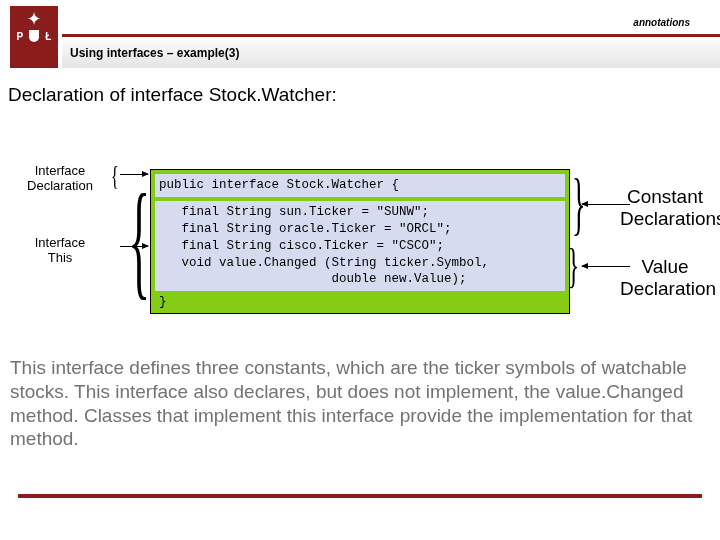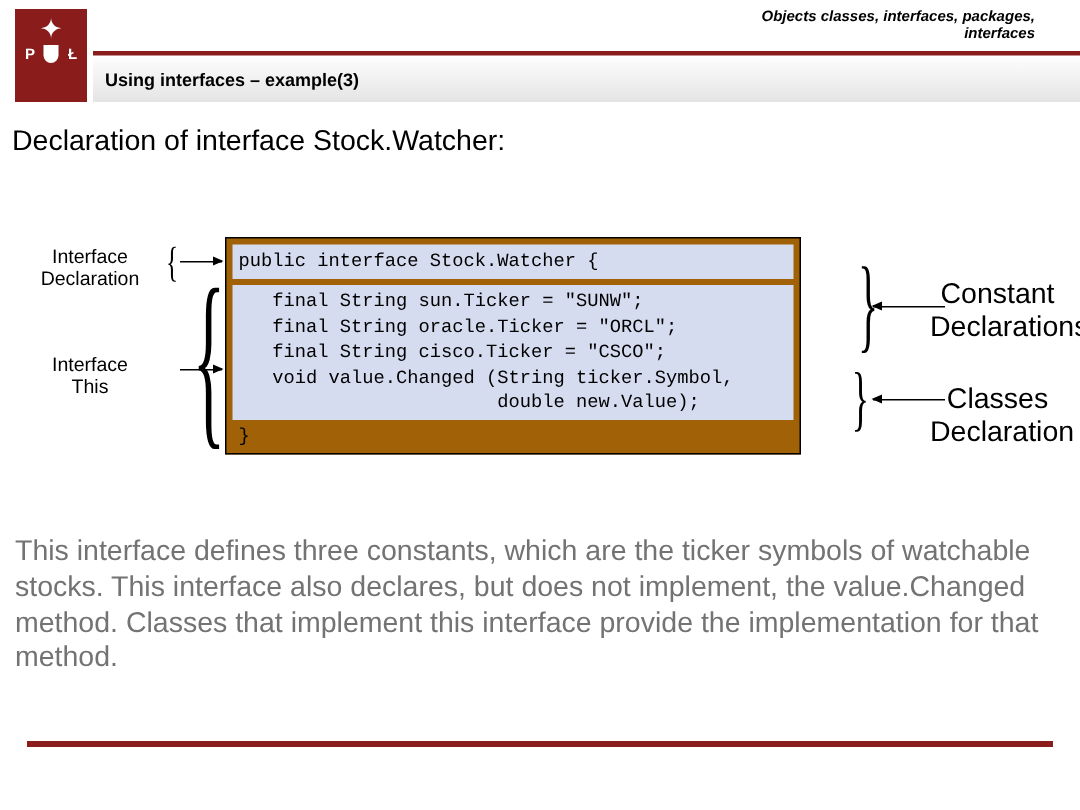--- a/index.html
+++ b/index.html
@@ -23,21 +23,21 @@
   .diagram { position: relative; width: 700px; height: 190px; margin: 0 auto 20px auto; }
 
   .left-lbl { position: absolute; font-size: 13px; text-align: center; line-height: 1.15; }
   .ll1 { top: 18px; left: 10px; width: 80px; }
   .ll2 { top: 90px; left: 10px; width: 80px; }
 
   .right-lbl { position: absolute; font-size: 19px; text-align: center; line-height: 1.15; }
   .rl1 { top: 40px; right: 0; width: 90px; }
   .rl2 { top: 110px; right: 0; width: 90px; }
 
-  .code-cell { position: absolute; top: 12px; left: 140px; width: 384px; border: 1px solid #000; background: #a16207; }
+  .code-cell { position: absolute; top: 23px; left: 140px; width: 420px; border: 1px solid #000; background: #84cc16; }
   .code-hl { background: #d6dcf0; margin: 4px; padding: 3px 4px; font-family: "Courier New", monospace; font-size: 12.5px; white-space: pre; line-height: 1.35; color: #000; }
   .code-plain { font-family: "Courier New", monospace; font-size: 12.5px; padding: 0 4px 4px 8px; color: #000; }
 
   .brace { position: absolute; font-family: serif; color: #000; }
   .brL1 { top: 14px; left: 98px; font-size: 28px; transform: scaleX(0.6); }
   .brL2 { top: 38px; left: 98px; font-size: 130px; transform: scaleX(0.35); line-height: 0.85; }
   .brR1 { top: 28px; left: 552px; font-size: 70px; transform: scaleX(0.4); line-height: 0.85; }
   .brR2 { top: 100px; left: 552px; font-size: 48px; transform: scaleX(0.5); line-height: 0.85; }
 
   .arrow { position: absolute; height: 1px; background: #000; }
@@ -58,22 +58,22 @@
 <div class="header-region">
   <div class="logo">
     <div class="logo-torch">✦</div>
     <div class="logo-letters">
       <span>P</span>
       <span class="logo-shield"></span>
       <span>Ł</span>
     </div>
   </div>
   <div class="top-label">
-    <span>Objects classes, interfaces, packages,</span><br>
-    <span>interfaces</span>
+    <br>
+    <span>annotations</span>
   </div>
   <div class="top-rule"></div>
   <div class="title-bar">
     <span>Using interfaces – example(3)</span>
   </div>
 </div>
 
 <div class="content">
   <div class="intro">Declaration of interface Stock.Watcher:</div>
 
@@ -106,21 +106,21 @@
     <div class="brace brR1">}</div>
     <div class="brace brR2">}</div>
     <div class="arrow rev aR1"></div>
     <div class="arrow rev aR2"></div>
 
     <div class="right-lbl rl1">
       <span>Constant</span><br>
       <span>Declarations</span>
     </div>
     <div class="right-lbl rl2">
-      <span>Classes</span><br>
+      <span>Value</span><br>
       <span>Declaration</span>
     </div>
   </div>
 
   <div class="body-text">This interface defines three constants, which are the ticker symbols of watchable stocks. This interface also declares, but does not implement, the value.Changed method. Classes that implement this interface provide the implementation for that method.</div>
 </div>
 
 <div class="footer-rule"></div>
 
 </body></html>

